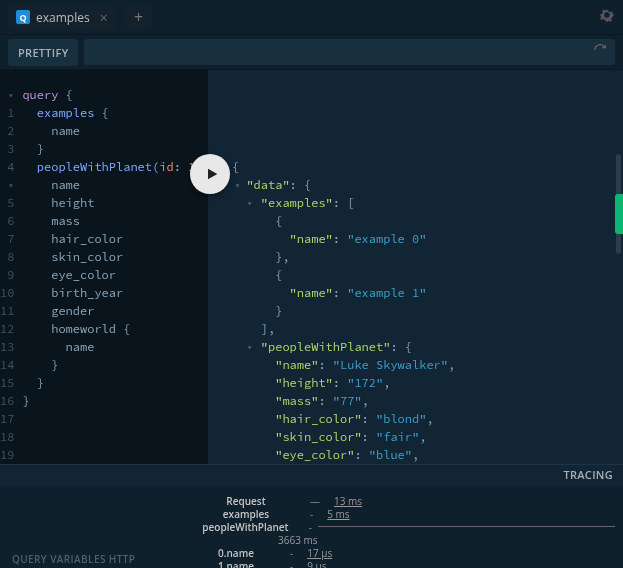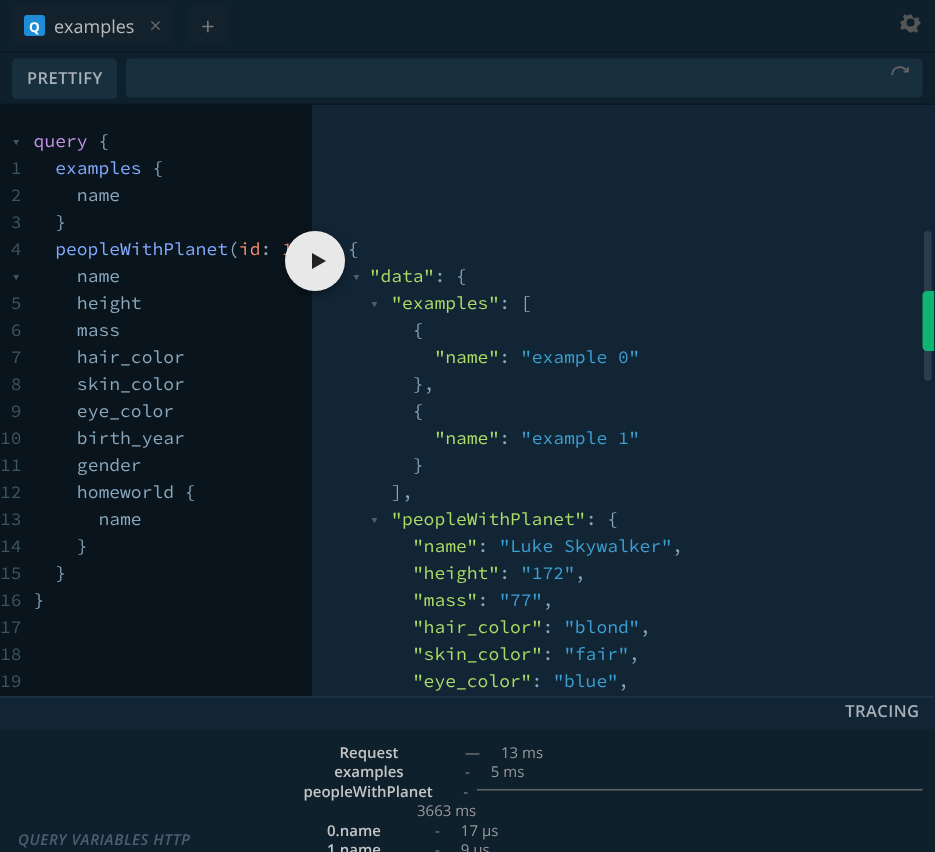--- a/index.html
+++ b/index.html
@@ -215,35 +215,34 @@
   text-align: center;
   padding-right: 8px;
   font-weight: 600;
   color: #c5c5c5;
 }
 .trace-bar {
   height: 1px;
   background: #666;
   position: relative;
 }
-.trace-time { margin-left: 8px; color: #999; }
+.trace-time { margin-left: 8px; color: #999; text-decoration: underline; }
 .trace-total {
   text-align: left;
   padding-left: 278px;
   color: #999;
 }
 .bottom-labels {
   position: absolute;
   bottom: 2px;
   left: 12px;
   font-size: 10px;
   color: #4a6070;
   font-weight: 600;
   letter-spacing: 0.4px;
-  font-style: italic;
 }
 </style>
 </head>
 <body>
 
 <div class="topbar">
   <div class="tab">
     <span class="tab-icon">Q</span>
     <span class="tab-name">examples</span>
     <span class="tab-close">×</span>

